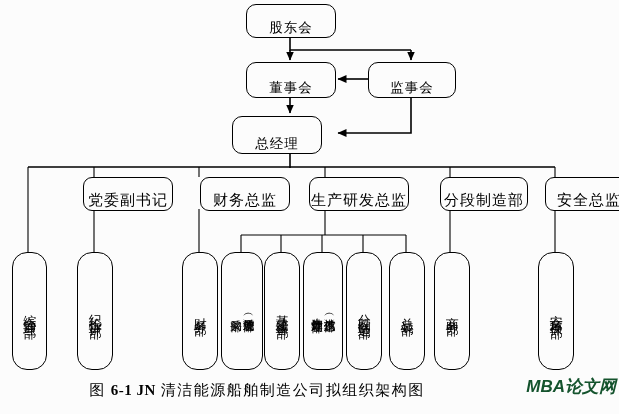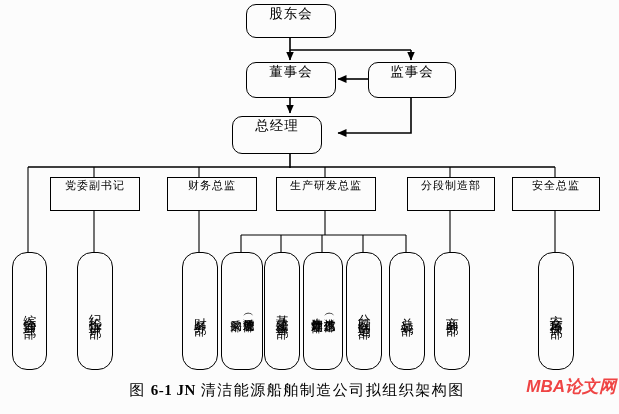--- a/index.html
+++ b/index.html
@@ -7,49 +7,49 @@
     width:619px;height:414px;
     background:#fcfcfc;
     font-family:"Liberation Serif","DejaVu Serif",serif;
     color:#000;
   }
   .stage{position:relative;width:619px;height:414px;overflow:hidden;}
   .wires{position:absolute;left:0;top:0;z-index:1;}
   .node{
     position:absolute;z-index:2;
     background:#fcfcfc;border:1.5px solid #000;border-radius:10px;
-    display:flex;align-items:flex-start;justify-content:center;
+    display:flex;align-items:flex-end;justify-content:center;
     font-size:13.5px;letter-spacing:1px;white-space:nowrap;
   }
-  .node.lvl2{border-width:1.3px;font-size:11px;border-radius:0;}
+  .node.lvl2{border-width:1.3px;font-size:15px;border-radius:9px;margin-left:33px;}
   .dept{
     position:absolute;z-index:2;top:252px;height:116px;
     background:#fcfcfc;border:1.3px solid #000;border-radius:15px;
     display:flex;flex-direction:row;align-items:center;justify-content:center;
     font-size:13px;
   }
   .vcol{
     writing-mode:vertical-rl;
     letter-spacing:3px;
     line-height:1.05;
   }
   .dept.two-col .vcol{font-size:11.5px;letter-spacing:0.5px;line-height:1.1;}
   .dept.two-col{border-radius:14px;}
   .caption{
     position:absolute;left:0;top:381px;width:514px;z-index:2;
-    text-align:center;font-size:15px;letter-spacing:1.5px;padding-left:40px;
+    text-align:center;font-size:15px;letter-spacing:1.5px;
   }
   .cap-num{font-weight:bold;letter-spacing:0.5px;margin:0 5px;}
   .watermark{
     position:absolute;right:3px;top:378px;z-index:3;
     text-align:right;font-family:"Liberation Sans","DejaVu Sans",sans-serif;
   }
   .wm-name{
     font-size:17px;font-weight:bold;font-style:italic;
-    letter-spacing:0;line-height:1.1;color:#ef4444;
+    letter-spacing:0;line-height:1.1;color:#14532d;
   }
   .wm-url{
     font-size:10.5px;font-style:italic;line-height:1.1;
     background:linear-gradient(90deg,#ff30b4 0%,#c44ccc 45%,#6f5ce8 100%);
     -webkit-background-clip:text;background-clip:text;
     -webkit-text-fill-color:transparent;color:transparent;
   }
 </style>
 </head>
 <body>

